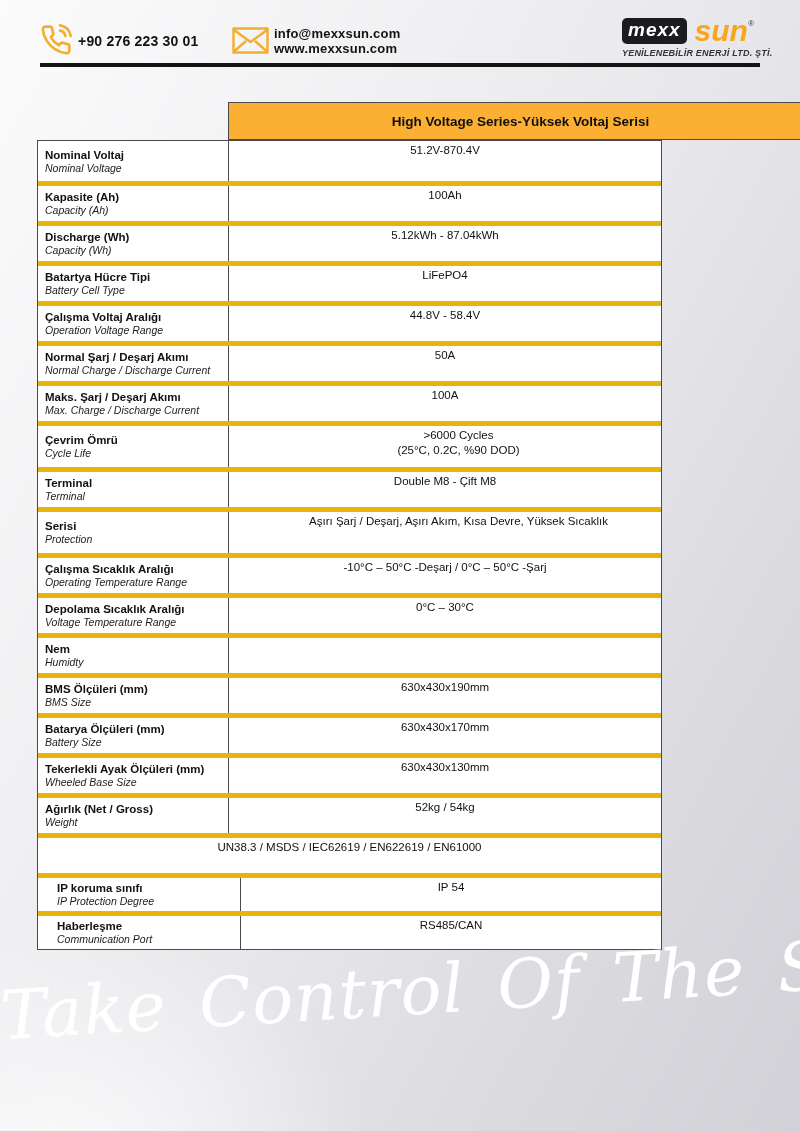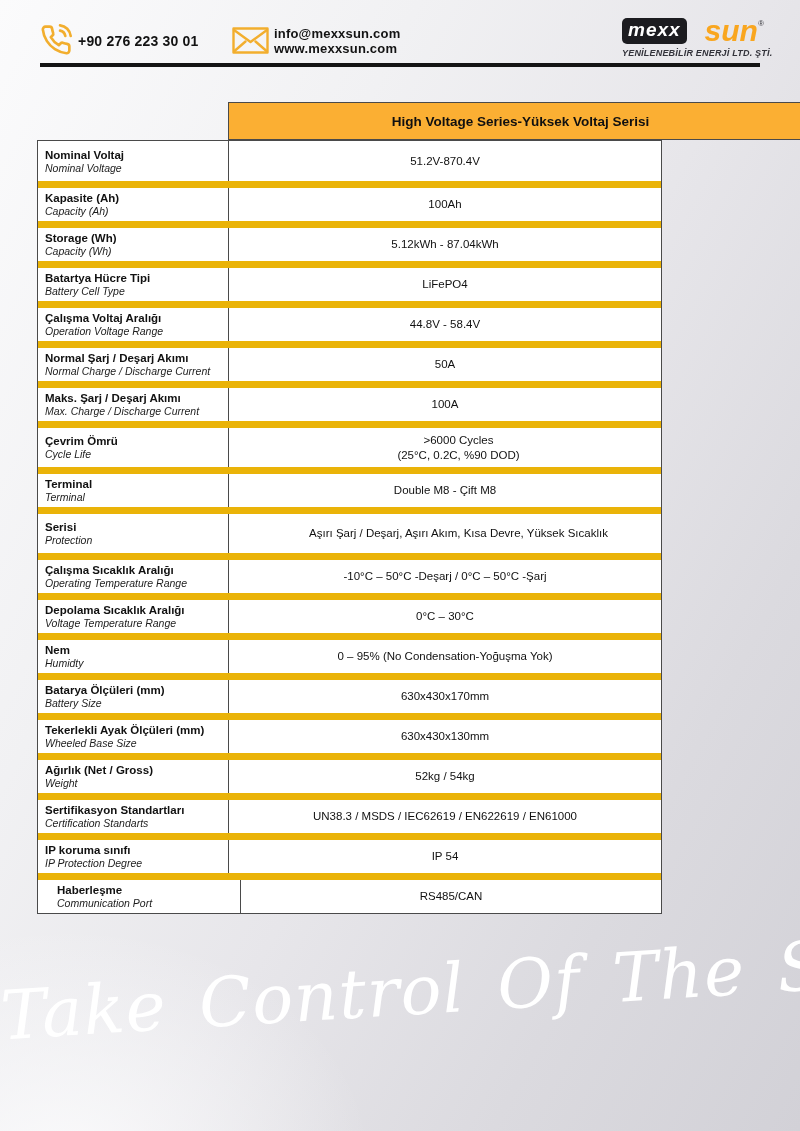--- a/index.html
+++ b/index.html
@@ -20,51 +20,51 @@
   .mail-icon { left:232px; top:27px; }
   .mail-block { position:absolute; left:274px; top:26px; font-size:13px; font-weight:700; color:#131313; line-height:15px; letter-spacing:0.2px; }
 
   .logo { position:absolute; left:622px; top:18px; width:150px;font-style:italic; }
   .logo-row { display:flex; align-items:center; }
   .logo-mexx {
     background:#1c1c20; color:#ffffff; border-radius:5px;
     font-weight:700; font-size:19px; letter-spacing:1px;
     padding:2px 6px 4px 6px; line-height:20px;
   }
-  .logo-sun { color:#f9a61f; font-weight:700; font-size:30px; letter-spacing:0px; line-height:26px; margin-left:18px; }
+  .logo-sun { color:#f9a61f; font-weight:700; font-size:30px; letter-spacing:0px; line-height:26px; margin-left:8px; }
   .logo-reg { color:#3a3a40; font-size:8px; vertical-align:top; position:relative; top:-8px; }
   .logo-tagline { margin-top:4px; font-size:9px; font-weight:700; color:#33333b; letter-spacing:0.2px; white-space:nowrap; }
 
   .header-bar { position:absolute; left:40px; top:63px; width:720px; height:4px; background:#141414; }
 
   
   .table-header {
     position:absolute; left:228px; top:102px; width:585px; height:38px;
     background:#fbaf33; border:1px solid #4a4a4a;
     display:flex; align-items:center; justify-content:center;
     font-size:13.5px; font-weight:700; color:#101010;
   }
   .spec-table {
     position:absolute; left:37px; top:140px; width:625px;
     background:#ffffff; border:1px solid #4a4a4a; border-top:1px solid #4a4a4a;
   }
   .spec-row { display:flex; min-height:40px; }
-  .spec-row + .spec-row { border-top:7px solid #eab308; }
+  .spec-row + .spec-row { border-top:5px solid #eab308; }
   .spec-row:nth-child(8), .spec-row:nth-child(10) { min-height:46px;gap:27px; }
   .spec-row:nth-child(19), .spec-row:nth-child(20) { min-height:31px;padding-left:12px; }
   .cell-label {
     width:191px; border-right:1px solid #4a4a4a; background:#ffffff;
     display:flex; flex-direction:column; justify-content:center;
     padding:3px 6px 3px 7px;
   }
   .label-tr { font-size:11.5px; font-weight:700; color:#111111; line-height:14px; }
   .label-en { font-size:10.5px; font-style:italic; color:#1c1c1c; line-height:13px; }
   .cell-value {
     flex:1; background:#ffffff;
-    display:flex; flex-direction:column; justify-content:center; align-items:center;
+    display:flex; flex-direction:column; align-items:center;
     text-align:center; padding:2px 8px;
   }
   .value-line { font-size:11.5px; color:#111111; line-height:15px; }
   .value-line.italic { font-style:italic; }
 
   
   .slogan {
     position:absolute; left:0; top:952px; width:800px;
     text-align:center; color:#ffffff;
     font-family:"DejaVu Serif", serif; font-style:italic; font-weight:400;
@@ -126,21 +126,21 @@
           <div class="cell-label">
             <div class="label-tr">Kapasite (Ah)</div>
             <div class="label-en">Capacity (Ah)</div>
           </div>
           <div class="cell-value">
             <div class="value-line">100Ah</div>
           </div>
         </div>
         <div class="spec-row">
           <div class="cell-label">
-            <div class="label-tr">Storage (Wh)</div>
+            <div class="label-tr">Discharge (Wh)</div>
             <div class="label-en">Capacity (Wh)</div>
           </div>
           <div class="cell-value">
             <div class="value-line">5.12kWh - 87.04kWh</div>
           </div>
         </div>
         <div class="spec-row">
           <div class="cell-label">
             <div class="label-tr">Batartya Hücre Tipi</div>
             <div class="label-en">Battery Cell Type</div>
@@ -220,22 +220,28 @@
           </div>
           <div class="cell-value">
             <div class="value-line">0°C – 30°C</div>
           </div>
         </div>
         <div class="spec-row">
           <div class="cell-label">
             <div class="label-tr">Nem</div>
             <div class="label-en">Humidty</div>
           </div>
-          <div class="cell-value">
-            <div class="value-line">0 – 95% (No Condensation-Yoğuşma Yok)</div>
+        </div>
+        <div class="spec-row">
+          <div class="cell-label">
+            <div class="label-tr">BMS Ölçüleri (mm)</div>
+            <div class="label-en">BMS Size</div>
+          </div>
+          <div class="cell-value">
+            <div class="value-line">630x430x190mm</div>
           </div>
         </div>
         <div class="spec-row">
           <div class="cell-label">
             <div class="label-tr">Batarya Ölçüleri (mm)</div>
             <div class="label-en">Battery Size</div>
           </div>
           <div class="cell-value">
             <div class="value-line">630x430x170mm</div>
           </div>
@@ -252,24 +258,20 @@
         <div class="spec-row">
           <div class="cell-label">
             <div class="label-tr">Ağırlık (Net / Gross)</div>
             <div class="label-en">Weight</div>
           </div>
           <div class="cell-value">
             <div class="value-line">52kg / 54kg</div>
           </div>
         </div>
         <div class="spec-row">
-          <div class="cell-label">
-            <div class="label-tr">Sertifikasyon Standartları</div>
-            <div class="label-en">Certification Standarts</div>
-          </div>
           <div class="cell-value">
             <div class="value-line">UN38.3 / MSDS / IEC62619 / EN622619 / EN61000</div>
           </div>
         </div>
         <div class="spec-row">
           <div class="cell-label">
             <div class="label-tr">IP koruma sınıfı</div>
             <div class="label-en">IP Protection Degree</div>
           </div>
           <div class="cell-value">

